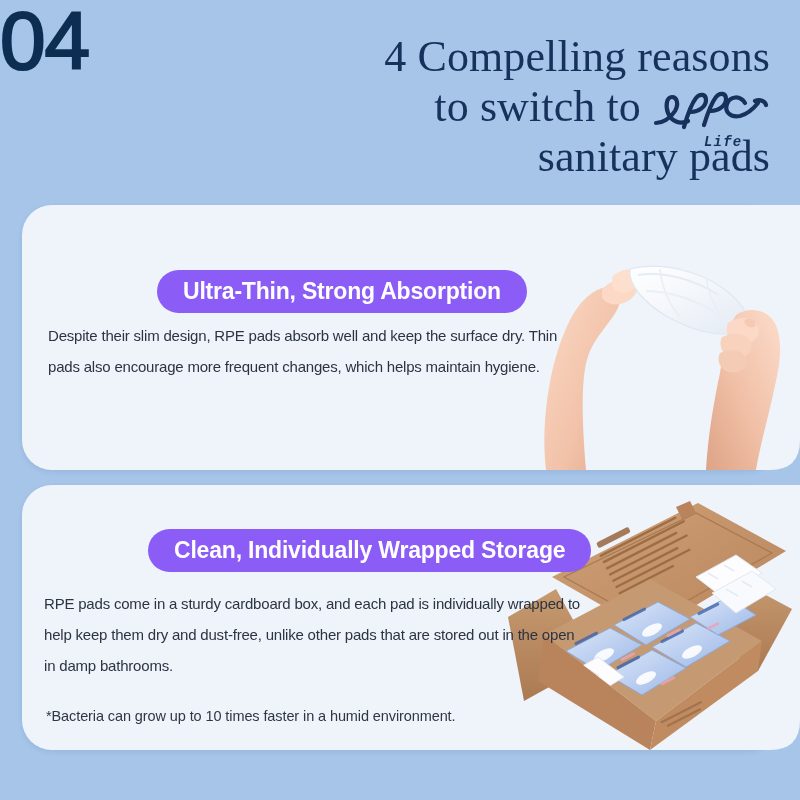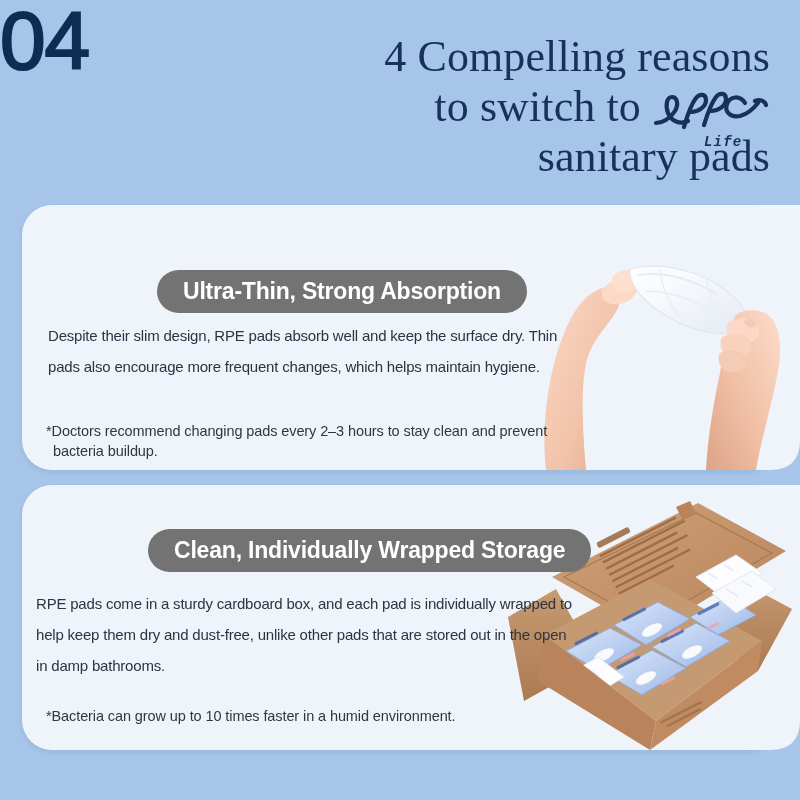--- a/index.html
+++ b/index.html
@@ -54,21 +54,21 @@
     font-size:82px;
     line-height:82px;
     color:#0e2d52;
     -webkit-text-stroke:2.2px #0e2d52;
     letter-spacing:-1px;
     z-index:3;
   }
 
   .pill{
     position:absolute;
-    background:#737373;
+    background:#8b5cf6;
     border-radius:24px;
     height:43px;
     display:flex;align-items:center;justify-content:flex-end;
     padding:0 26px;
     z-index:2;
   }
   .pill span{
     color:#ffffff;
     font-size:23px;
     font-weight:700;
@@ -80,21 +80,21 @@
 
   .body-text{
     position:absolute;
     color:#2c3442;
     font-size:15px;
     line-height:31px;
     letter-spacing:-.2px;
     z-index:2;
   }
   #body-03{left:48px;top:320px;width:520px;}
-  #body-04{left:36px;top:588px;width:540px;}
+  #body-04{left:44px;top:588px;width:540px;}
 
   .footnote{
     position:absolute;
     color:#2f3743;
     font-size:14.5px;
     line-height:20px;
     letter-spacing:-.1px;
     z-index:2;
   }
   #note-03{left:46px;top:421px;width:500px;text-indent:-7px;padding-left:7px;}
@@ -175,21 +175,20 @@
         <path d="M210 148 C221 143 233 145 236 154 C239 163 230 169 219 167 C210 165 206 155 210 148 Z" fill="#f4cbb5"></path>
         <ellipse cx="240" cy="118" rx="6" ry="4" fill="#f6c9b4" transform="rotate(24 240 118)"></ellipse>
       </g>
     </svg>
   </div>
 
   <div class="pill" id="pill-03">
     <span>Ultra-Thin, Strong Absorption</span>
   </div>
   <div class="body-text" id="body-03">Despite their slim design, RPE pads absorb well and keep the surface dry. Thin pads also encourage more frequent changes, which helps maintain hygiene.</div>
-  <div class="footnote" id="note-03">*Doctors recommend changing pads every 2–3 hours to stay clean and prevent bacteria buildup.</div>
 
   <div class="card" id="card-04"></div>
 
   <div class="photo" id="photo-04">
     <svg viewBox="0 0 300 265" xmlns="http://www.w3.org/2000/svg">
       <defs>
         <clipPath id="clip04">
             <path d="M0 0 H300 V235 Q300 265 270 265 H0 Z"></path>
           </clipPath>
         <linearGradient id="cardb" x1="0" y1="0" x2="1" y2="1">

